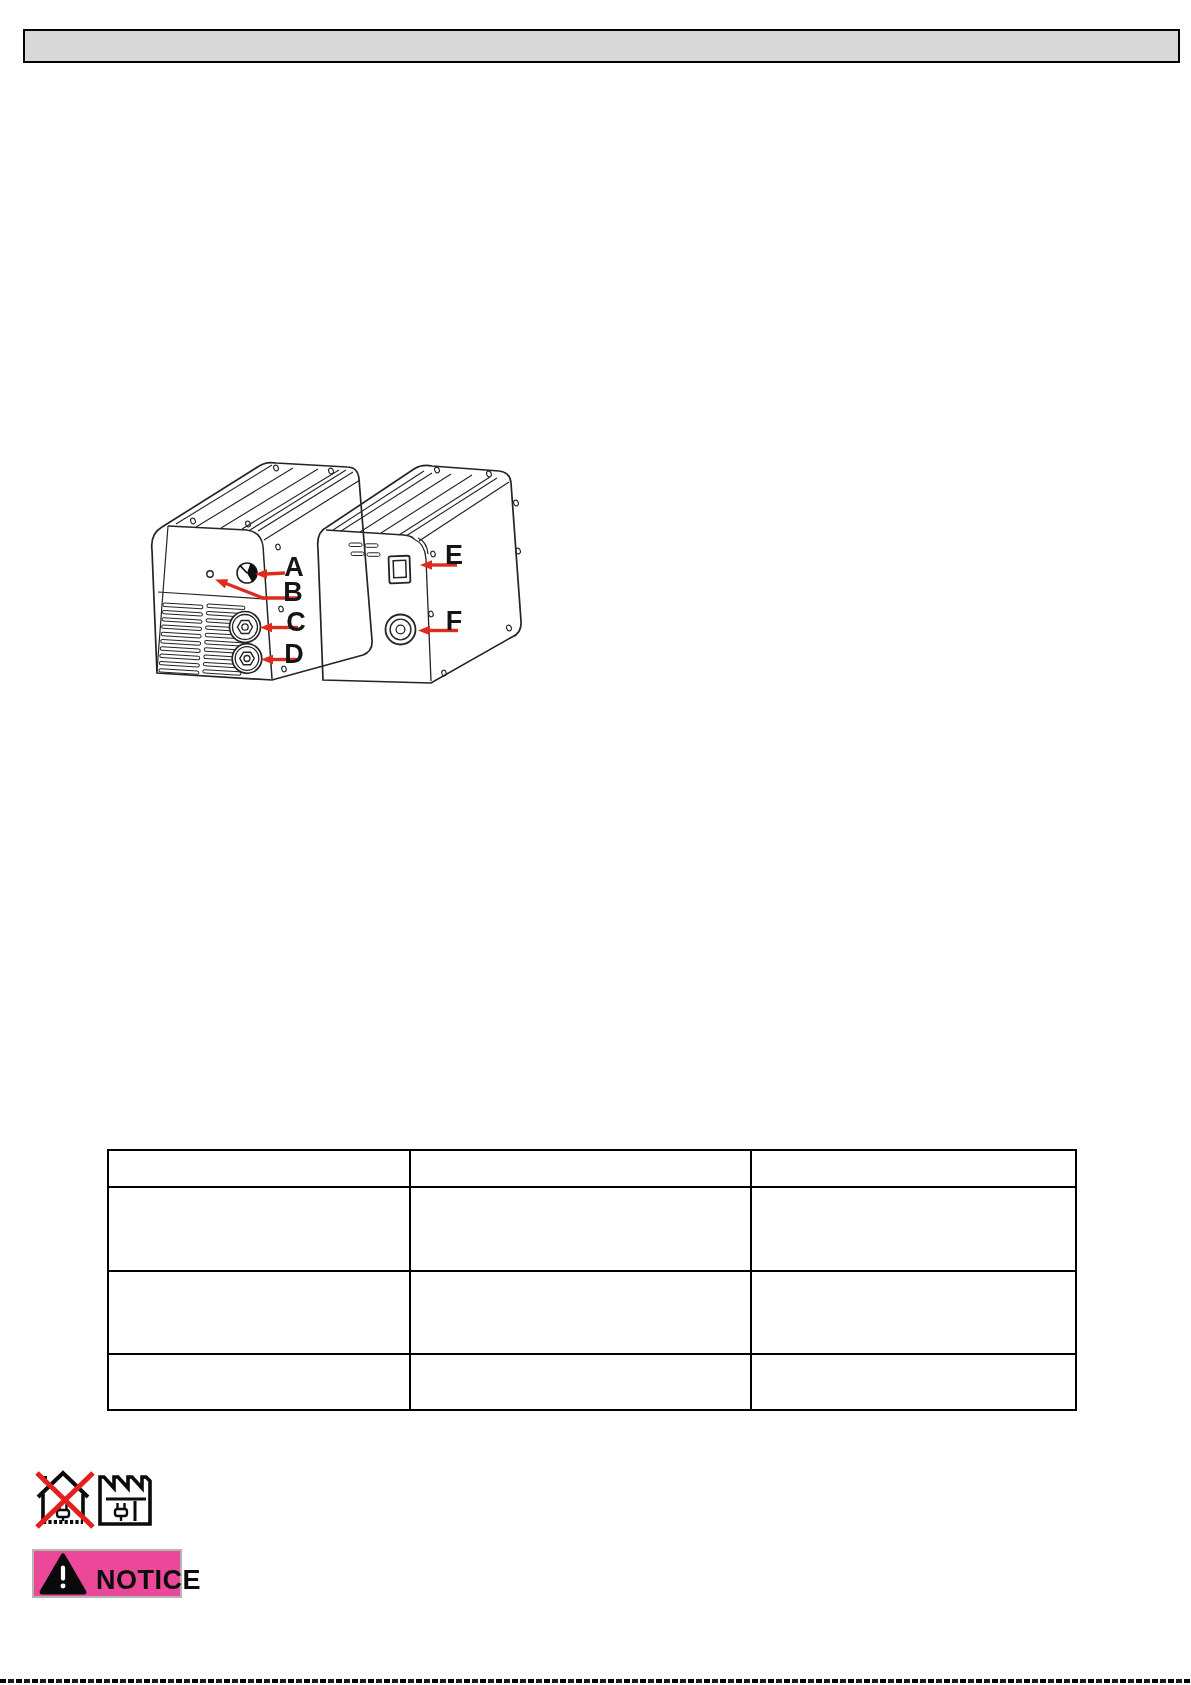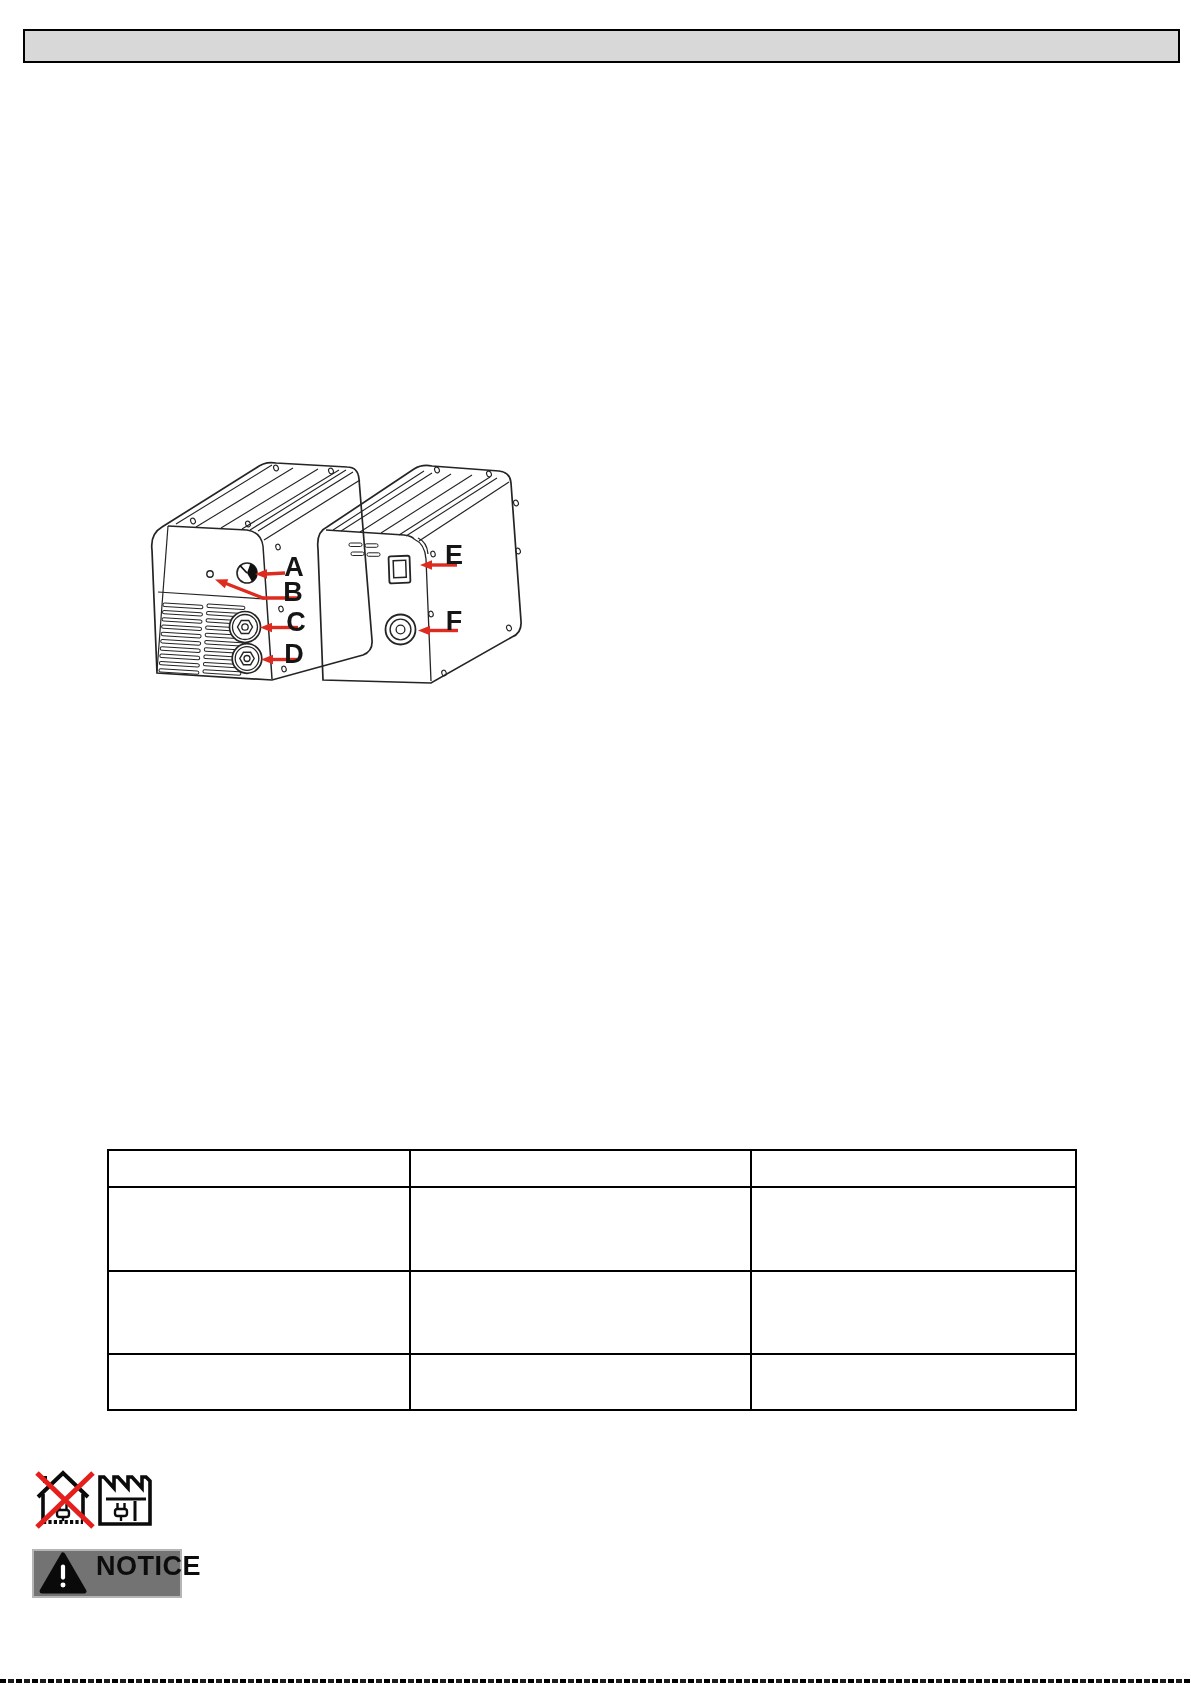--- a/index.html
+++ b/index.html
@@ -34,23 +34,23 @@
   tr.r-tall1{height:84px;}
   tr.r-tall2{height:83px;}
   tr.r-short{height:56px;}
   .disposal-wrap{
     position:absolute;left:33px;top:1466px;width:124px;height:66px;
   }
   .notice-box{
     position:absolute;left:32px;top:1549px;
     width:150px;height:49px;
     box-sizing:border-box;
-    background:#737373;
+    background:#ec4899;
     border:2px solid #b5b5b5;
-    display:flex;align-items:flex-start;
+    display:flex;align-items:flex-end;
   }
   .notice-tri{margin-left:5px;flex:0 0 auto;}
   .notice-text{
     margin-left:9px;
     font-weight:bold;
     font-size:27px;
     letter-spacing:0.5px;
     color:#0c0c0c;
     transform:scaleY(1.05);
     white-space:nowrap;

